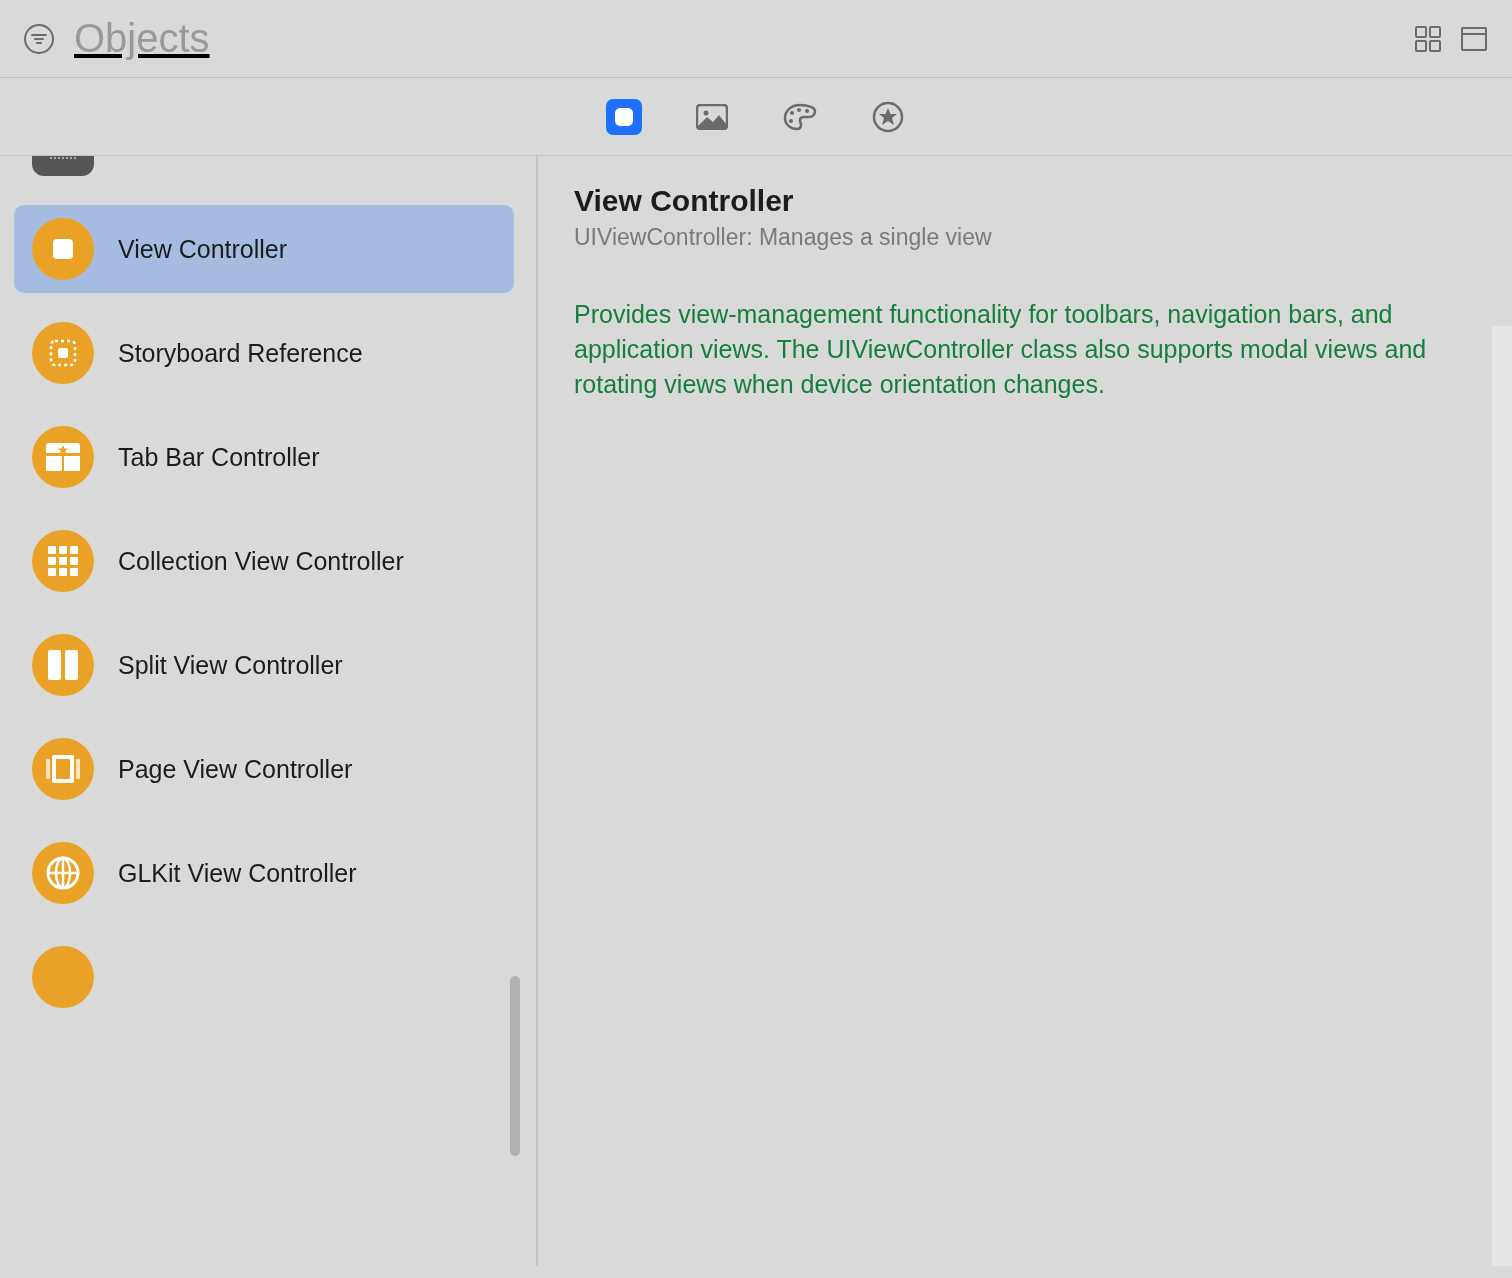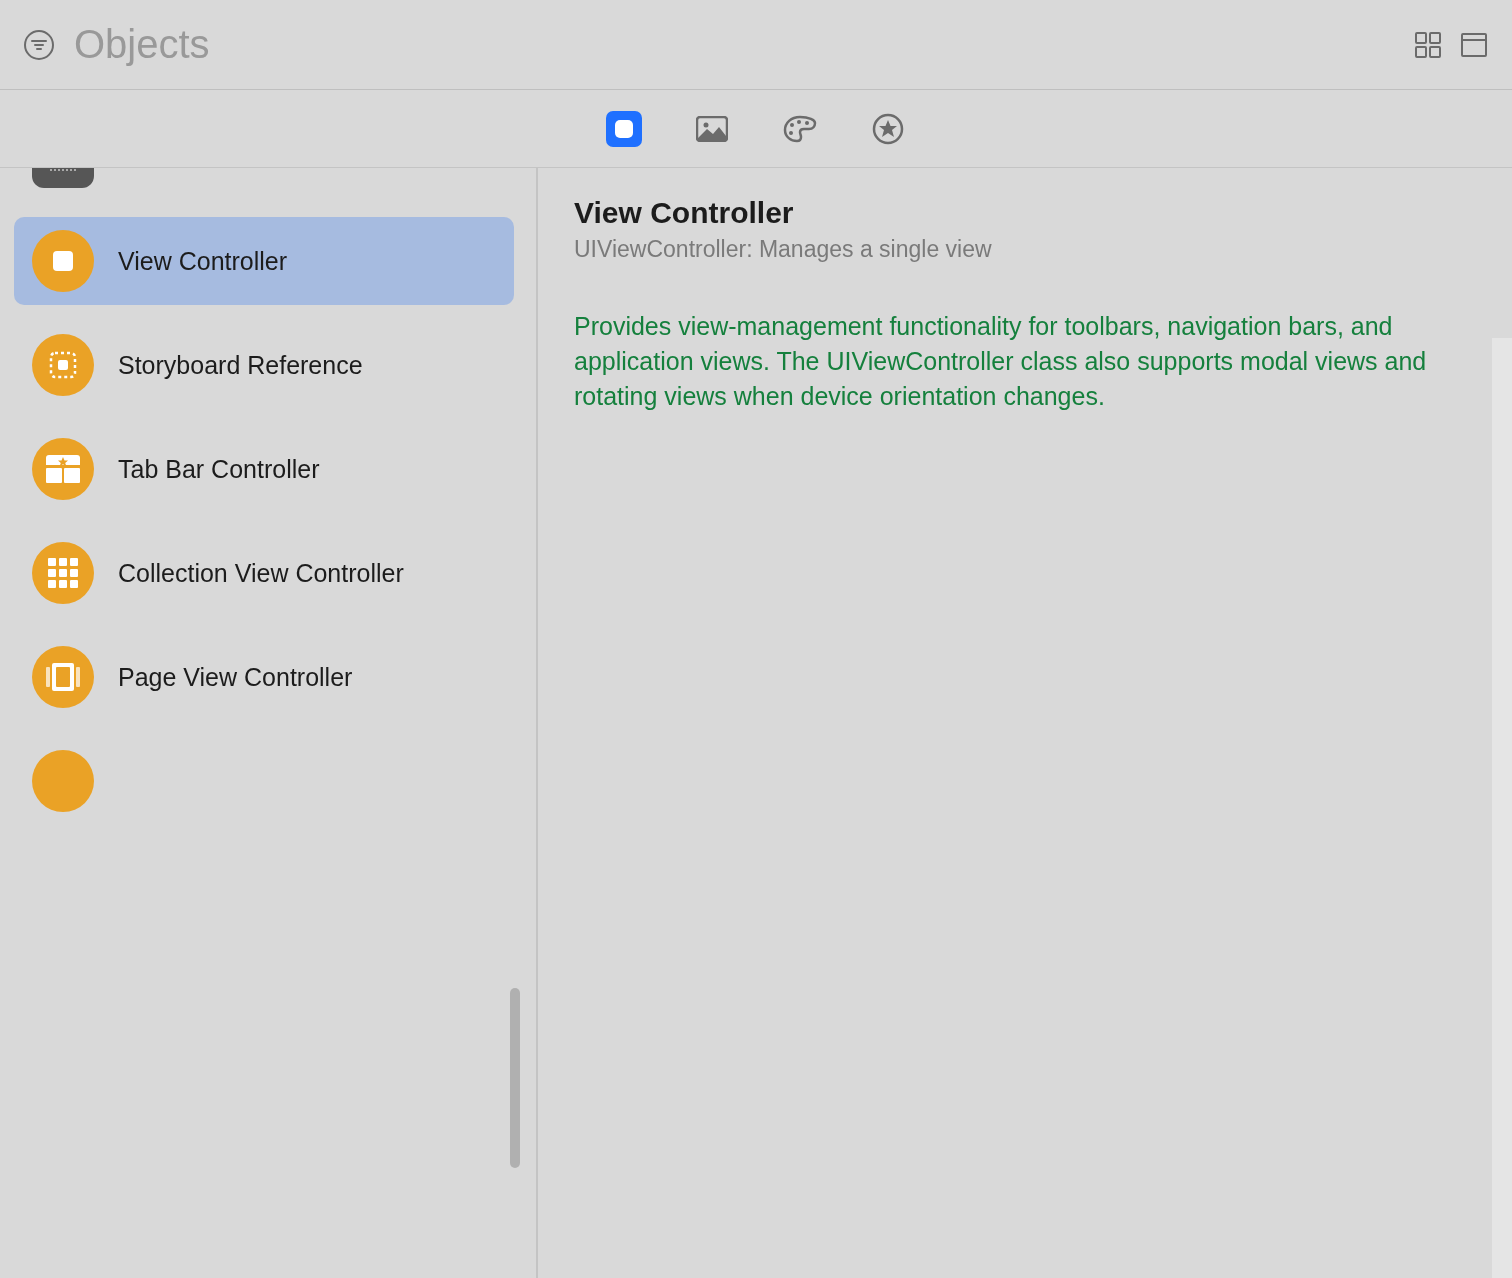--- a/index.html
+++ b/index.html
@@ -10,25 +10,26 @@
     }
     
     body {
       background: #d9d9d9;
       width: 1512px;
       height: 1278px;
       overflow: hidden;
     }
     
     .header {
-      height: 90px;
+      height: 78px;
       display: flex;
       align-items: center;
       padding: 0 24px;
       border-bottom: 1px solid #bfbfbf;
+      text-decoration: underline;
     }
     
     .header-left {
       display: flex;
       align-items: center;
       gap: 20px;
       flex: 1;
     }
     
     .filter-icon {
@@ -322,34 +323,54 @@
           <rect x="11" y="11" width="8" height="8" fill="white" rx="1"></rect>
           <rect x="22" y="11" width="8" height="8" fill="white" rx="1"></rect>
           <rect x="0" y="22" width="8" height="8" fill="white" rx="1"></rect>
           <rect x="11" y="22" width="8" height="8" fill="white" rx="1"></rect>
           <rect x="22" y="22" width="8" height="8" fill="white" rx="1"></rect>
         </svg>
       </div>
       <div class="item-label">Collection View Controller</div>
     </div>
 
+    <div class="list-item">
+      <div class="item-icon">
+        <svg width="30" height="30" viewBox="0 0 30 30">
+          <rect x="0" y="0" width="13" height="30" fill="white" rx="2"></rect>
+          <rect x="17" y="0" width="13" height="30" fill="white" rx="2"></rect>
+        </svg>
+      </div>
+      <div class="item-label">Split View Controller</div>
+    </div>
 
     <div class="list-item">
       <div class="item-icon">
         <svg width="34" height="28" viewBox="0 0 34 28">
           <rect x="6" y="0" width="22" height="28" fill="white" rx="2"></rect>
           <rect x="0" y="4" width="4" height="20" fill="white" rx="1" opacity="0.7"></rect>
           <rect x="30" y="4" width="4" height="20" fill="white" rx="1" opacity="0.7"></rect>
           <rect x="10" y="4" width="14" height="20" fill="#eaa226" rx="1"></rect>
         </svg>
       </div>
       <div class="item-label">Page View Controller</div>
     </div>
 
 
+    <div class="list-item">
+      <div class="item-icon">
+        <svg width="34" height="34" viewBox="0 0 34 34">
+          <circle cx="17" cy="17" r="15" fill="none" stroke="white" stroke-width="3"></circle>
+          <line x1="17" y1="2" x2="17" y2="32" stroke="white" stroke-width="2.5"></line>
+          <ellipse cx="17" cy="17" rx="7" ry="15" fill="none" stroke="white" stroke-width="2.5"></ellipse>
+          <line x1="2" y1="17" x2="32" y2="17" stroke="white" stroke-width="2.5"></line>
+        </svg>
+      </div>
+      <div class="item-label">GLKit View Controller</div>
+    </div>
 
     <div class="list-item">
       <div class="item-icon">
         
       </div>
 
     </div>
 
     </div>
 

